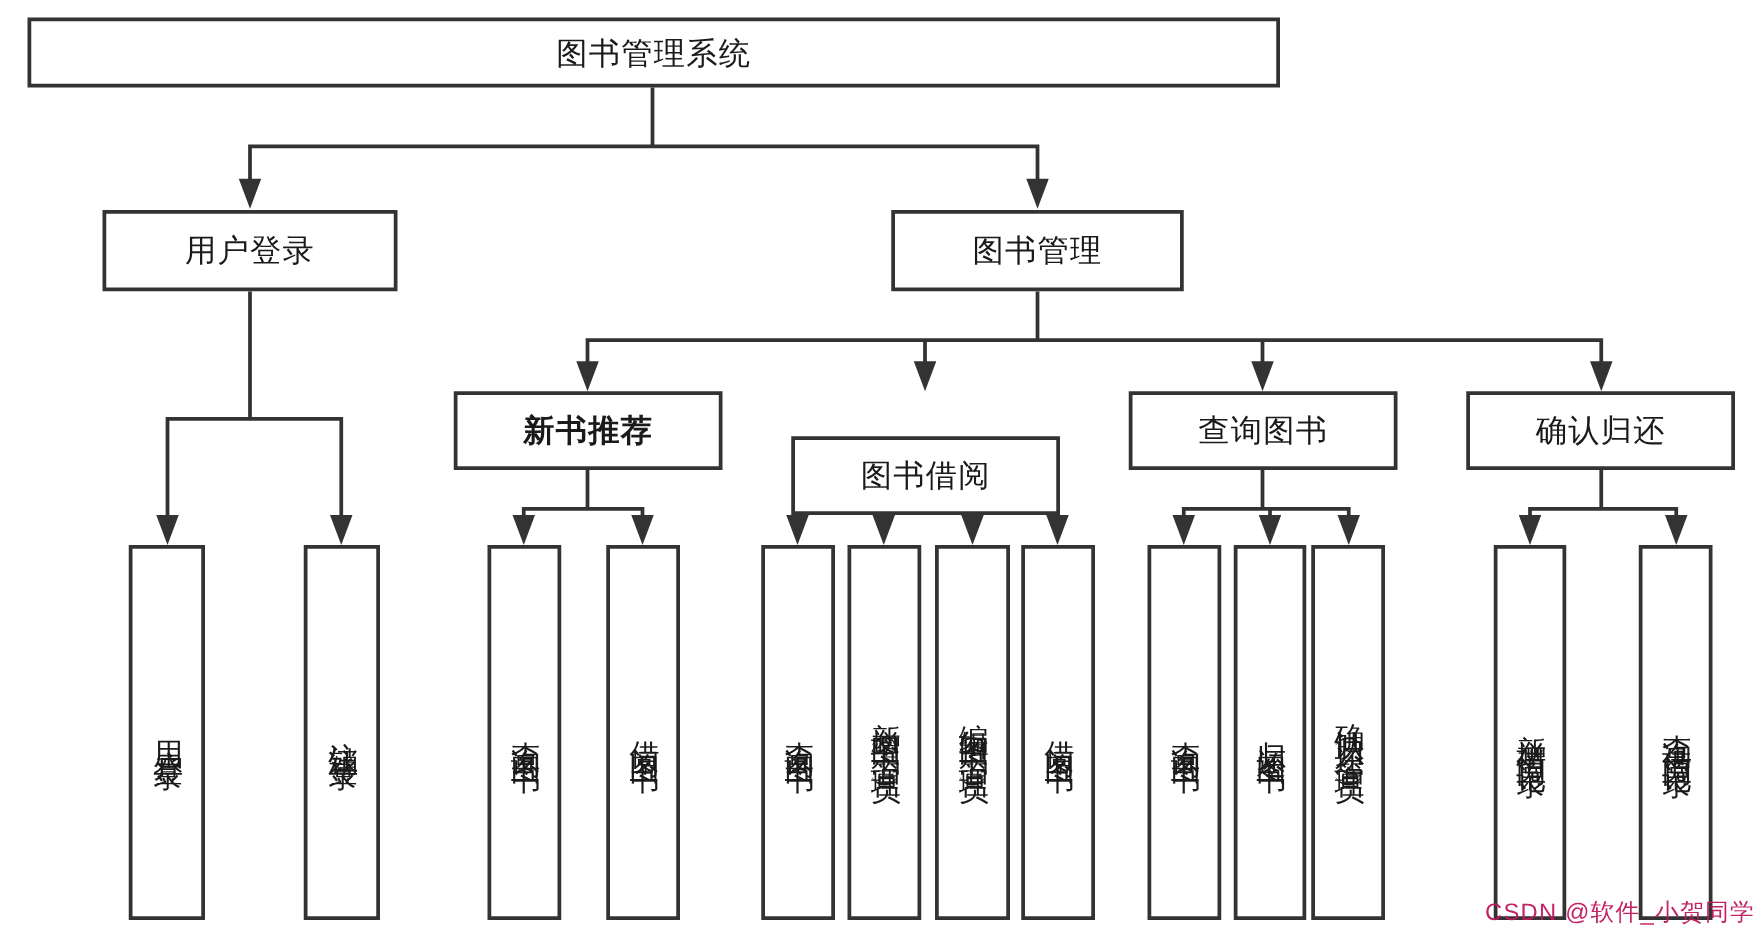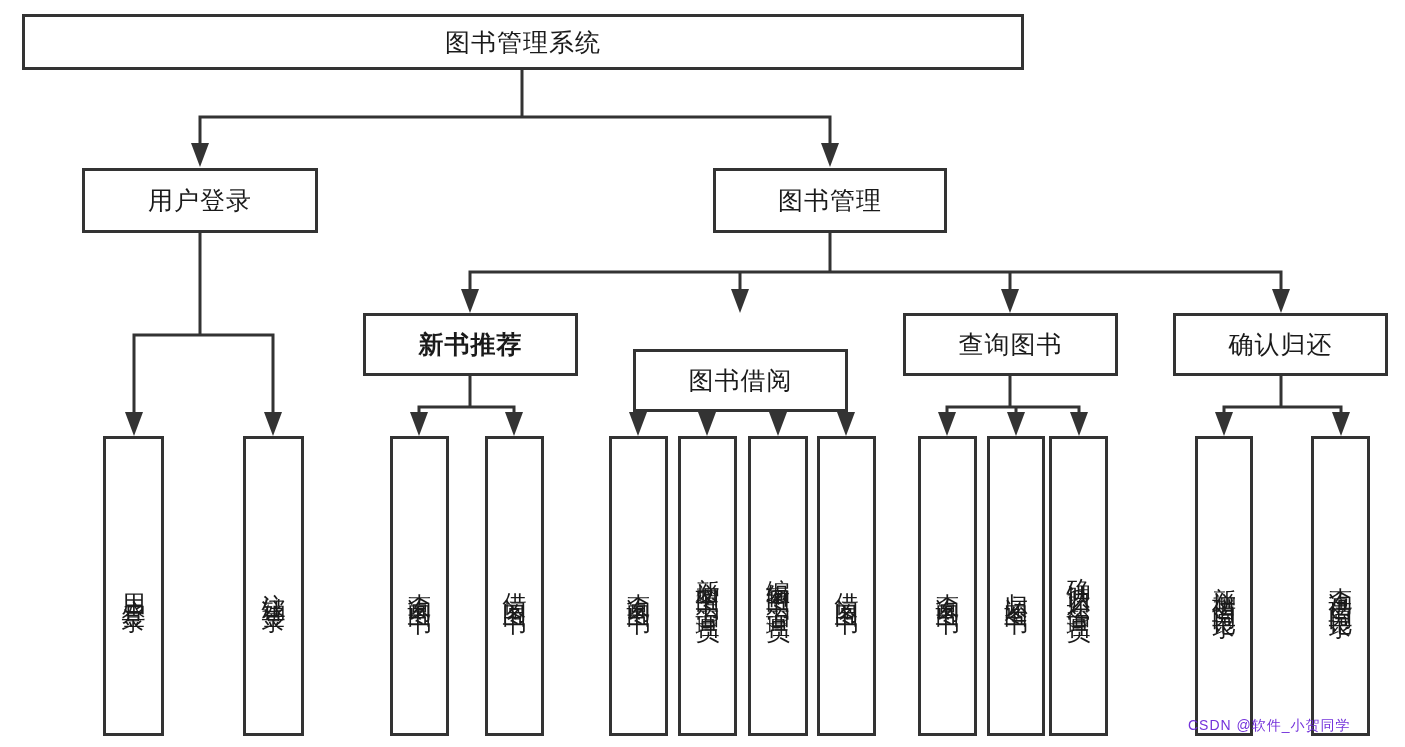--- a/index.html
+++ b/index.html
@@ -39,22 +39,22 @@
     text-orientation: mixed;
     font-size: 24px;
     letter-spacing: 6px;
     line-height: 1;
     white-space: nowrap;
   }
   #watermark {
     position: absolute;
     left: 1188px;
     top: 717px;
-    font-size: 14px;
-    color: #6d28d9;
+    font-size: 19px;
+    color: #be185d;
     letter-spacing: 1px;
     white-space: nowrap;
     opacity: 0.95;
   }
 </style>
 </head>
 <body>
 
 <div id="stage">
 

